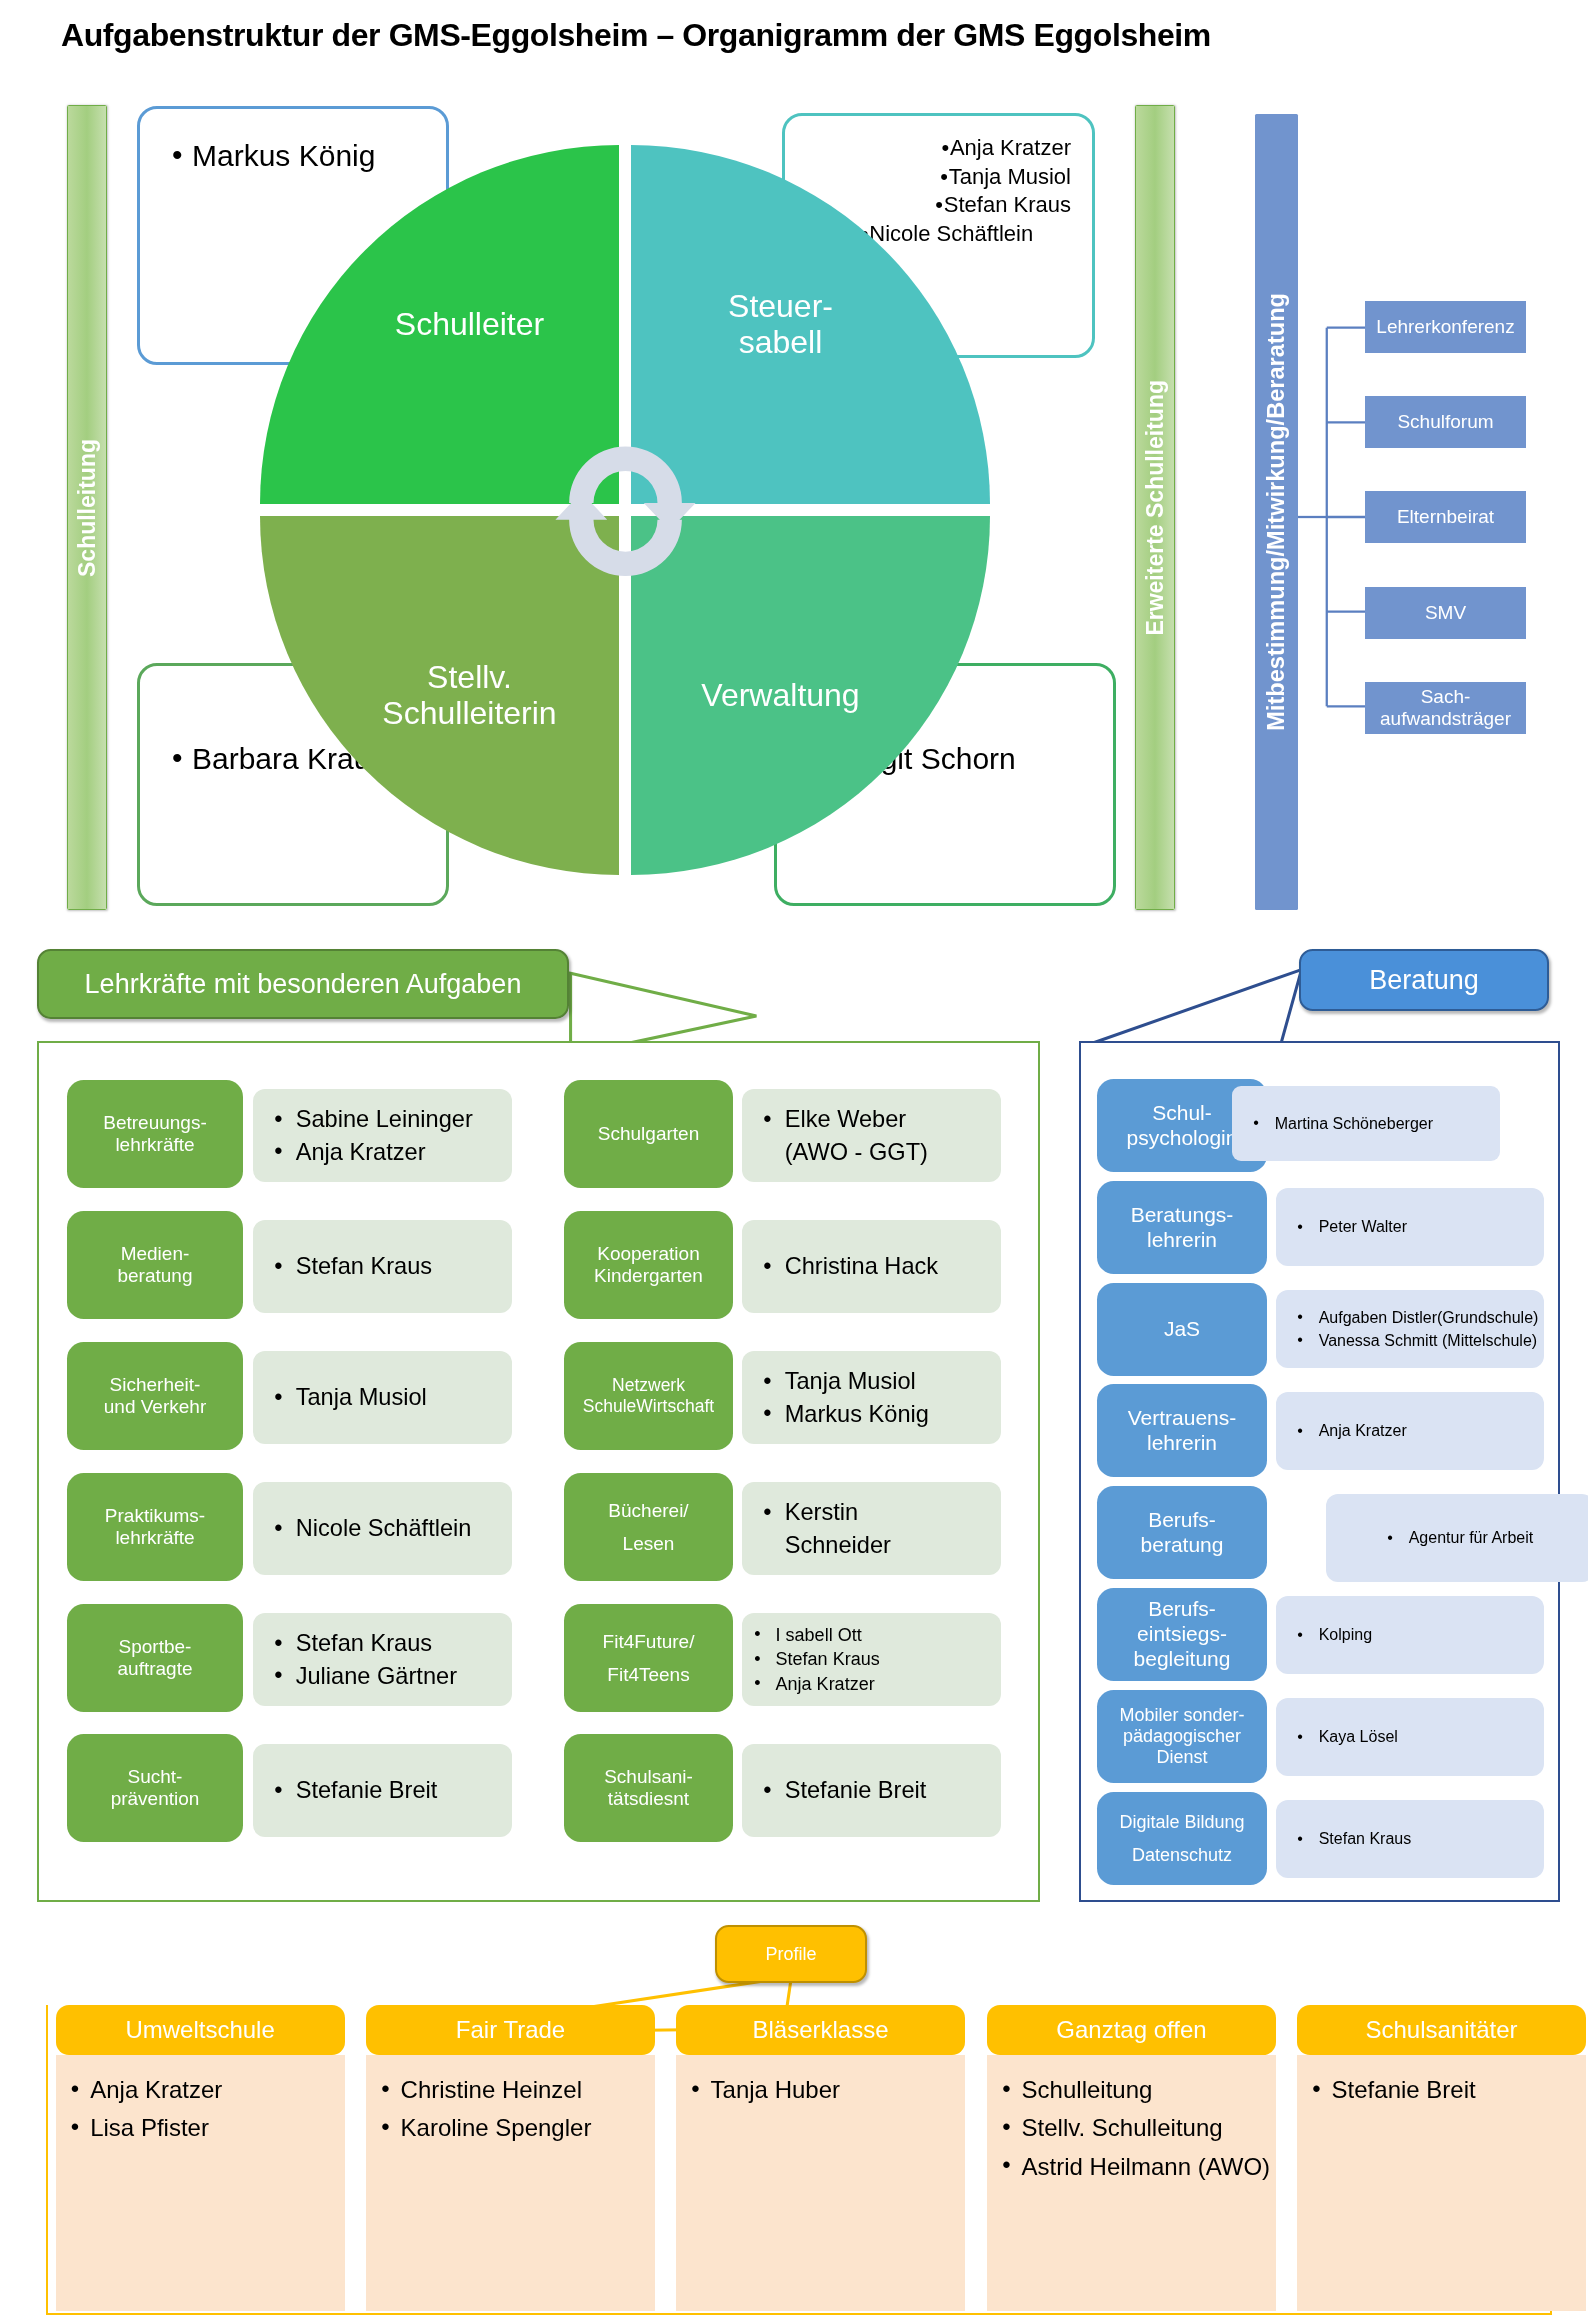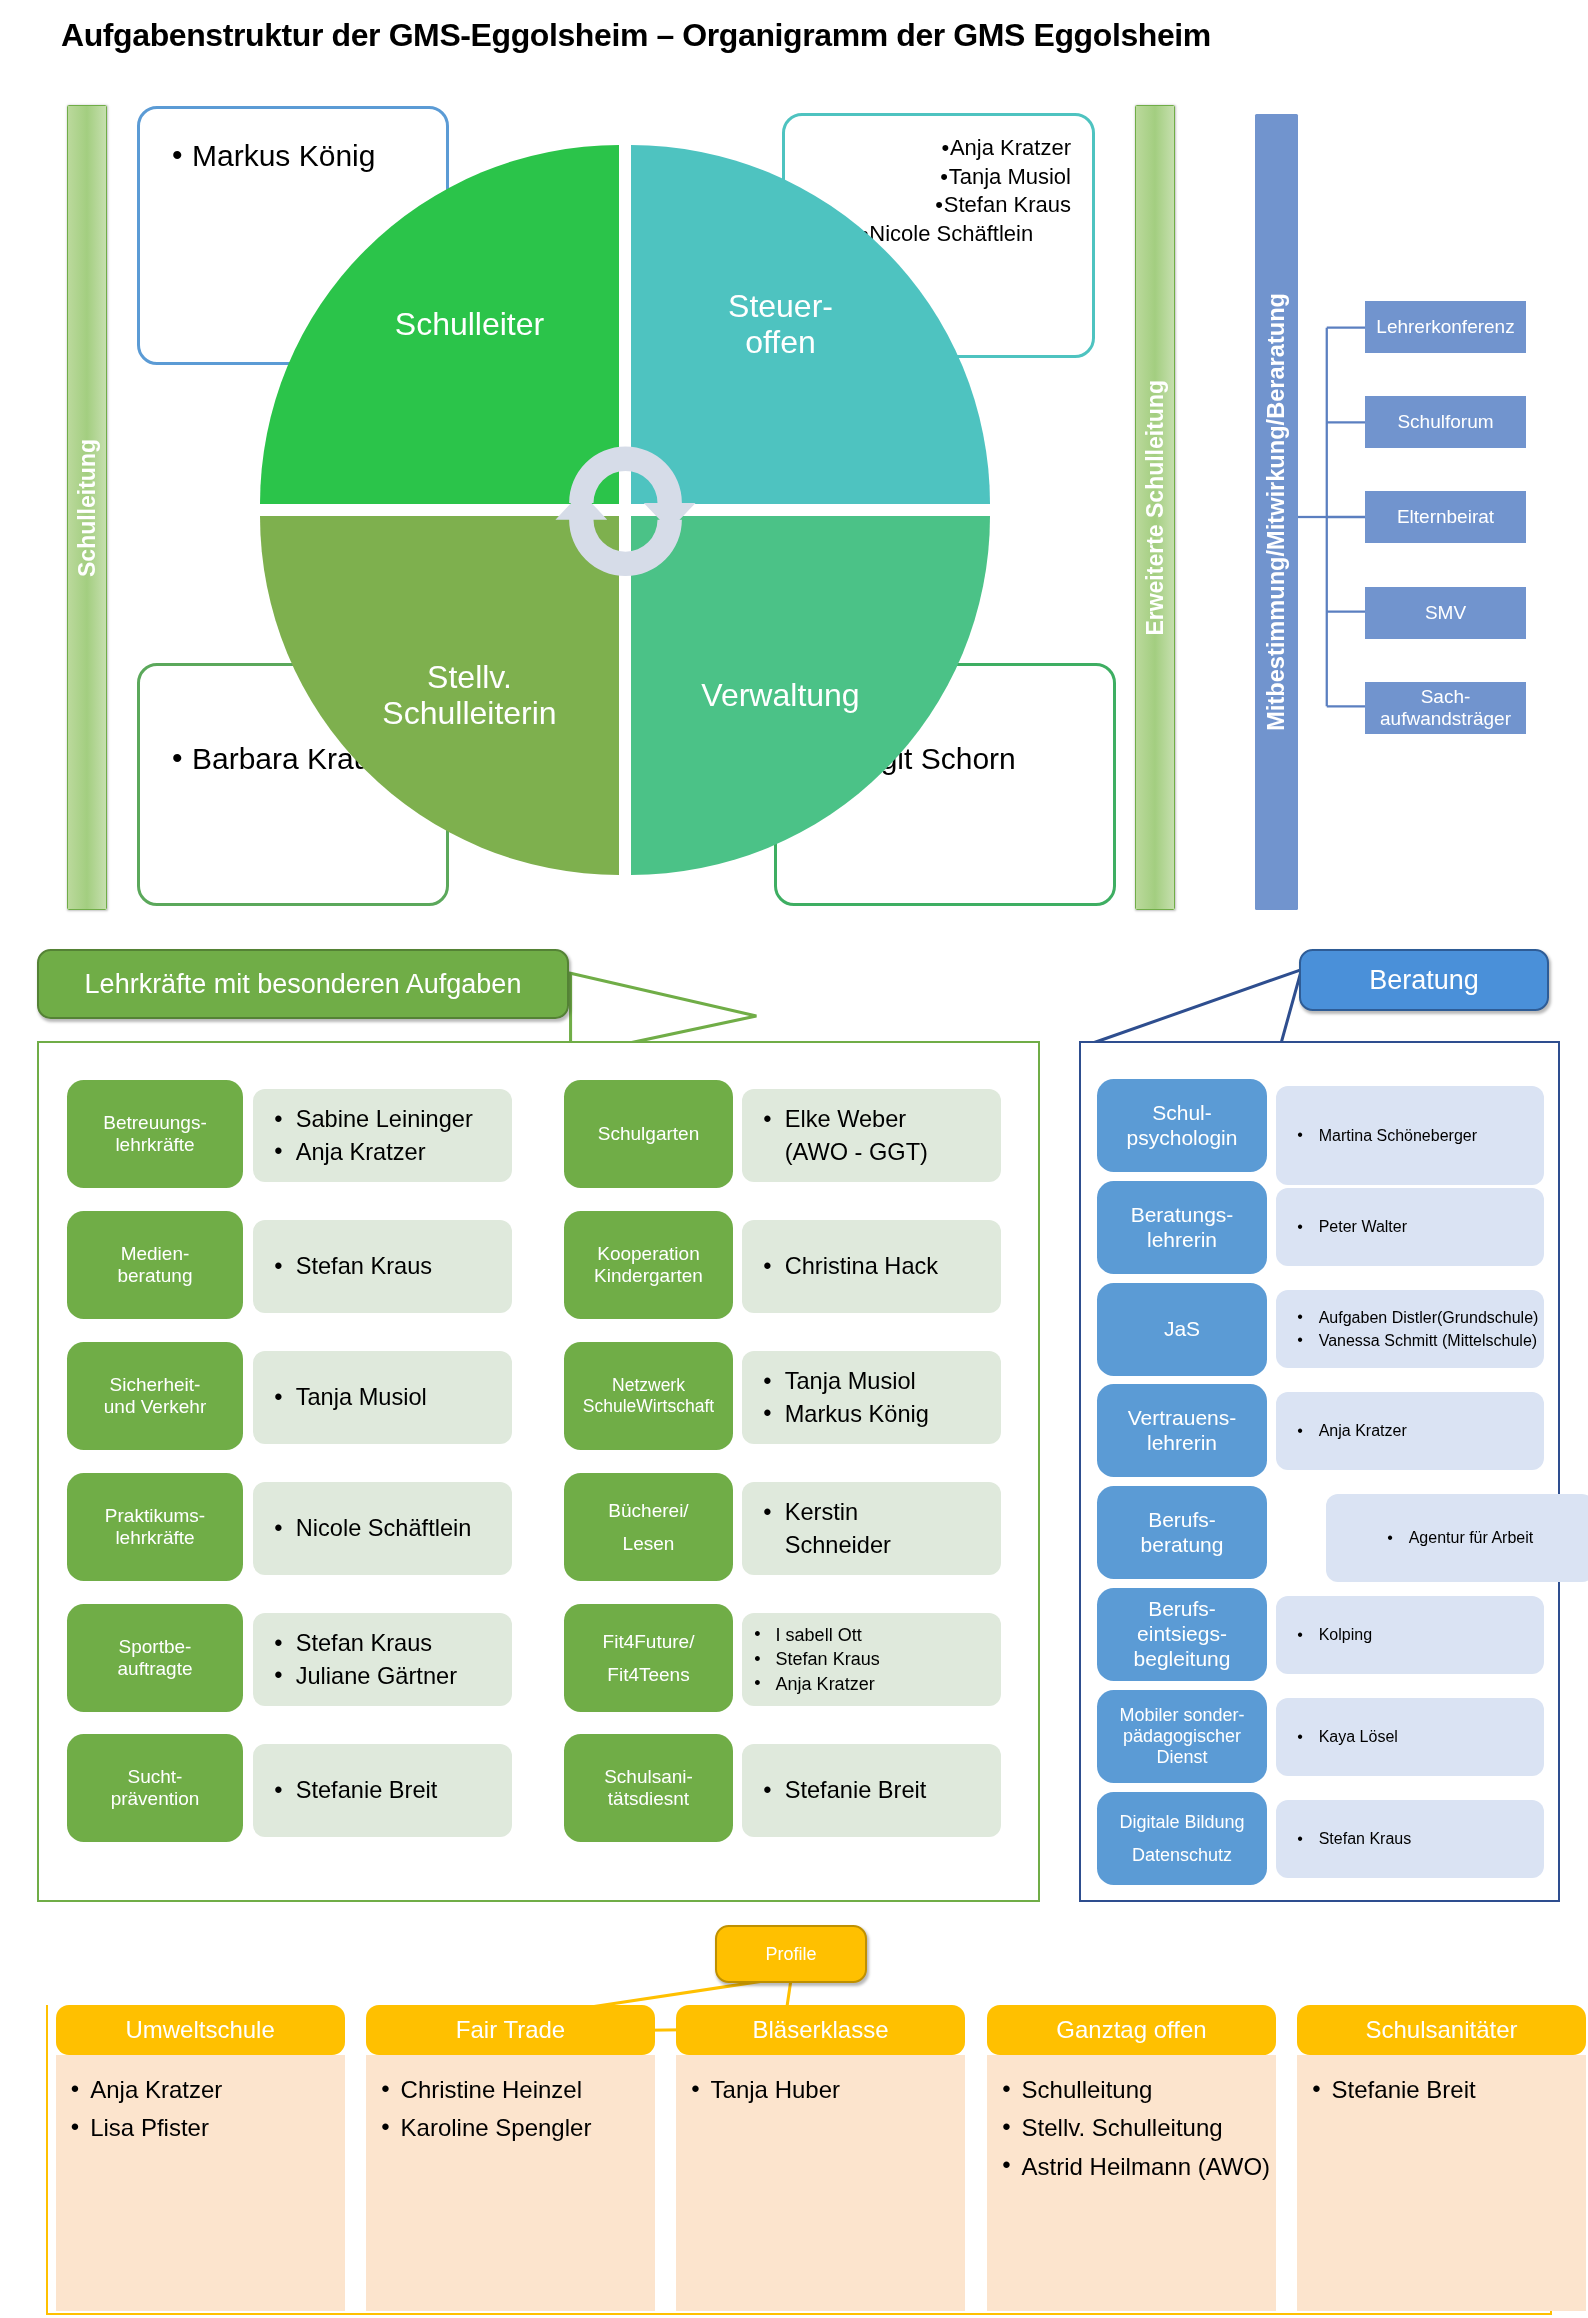--- a/index.html
+++ b/index.html
@@ -130,21 +130,21 @@
     <li>Margit Schorn</li>
   </ul>
 </div>
 
 <div class="abs" id="circle">
   <div class="quad q-tl" style="background:#2BC44A;">
     <span>Schulleiter</span>
   </div>
   <div class="quad q-tr" style="background:#4EC3C0;">
     <span style="white-space:pre-line;">Steuer-
-offen</span>
+sabell</span>
   </div>
   <div class="quad q-bl" style="background:#7EB04E;">
     <span style="white-space:pre-line;">Stellv.
 Schulleiterin</span>
   </div>
   <div class="quad q-br" style="background:#4BC287;">
     <span>Verwaltung</span>
   </div>
 
   <svg class="abs" style="left:236px;top:236px;width:259px;height:259px;" viewBox="0 0 340 340">
@@ -325,21 +325,21 @@
 <div class="abs pill" id="pill-beratung" style="left:1299px;top:949px;width:250px;height:62px;">
   <span>Beratung</span>
 </div>
 
 <div class="abs panel" id="panel-beratung" style="left:1079px;top:1041px;width:481px;height:861px;"></div>
 
 <div class="abs rowlabel blue" style="left:1097px;top:1079px;width:170px;height:93px;">
   <span style="white-space:pre-line;">Schul-
 psychologin</span>
   </div>
-<div class="abs rowvals blue" style="left:1276px;top:1086px;width:268px;height:99px;">
+<div class="abs rowvals blue" style="left:1232px;top:1086px;width:268px;height:75px;border-radius:9px;">
   <ul>
       <li>Martina Schöneberger</li>
     </ul>
   </div>
 
 <div class="abs rowlabel blue" style="left:1097px;top:1181px;width:170px;height:93px;">
   <span style="white-space:pre-line;">Beratungs-
 lehrerin</span>
   </div>
 <div class="abs rowvals blue" style="left:1276px;top:1188px;width:268px;height:78px;">

